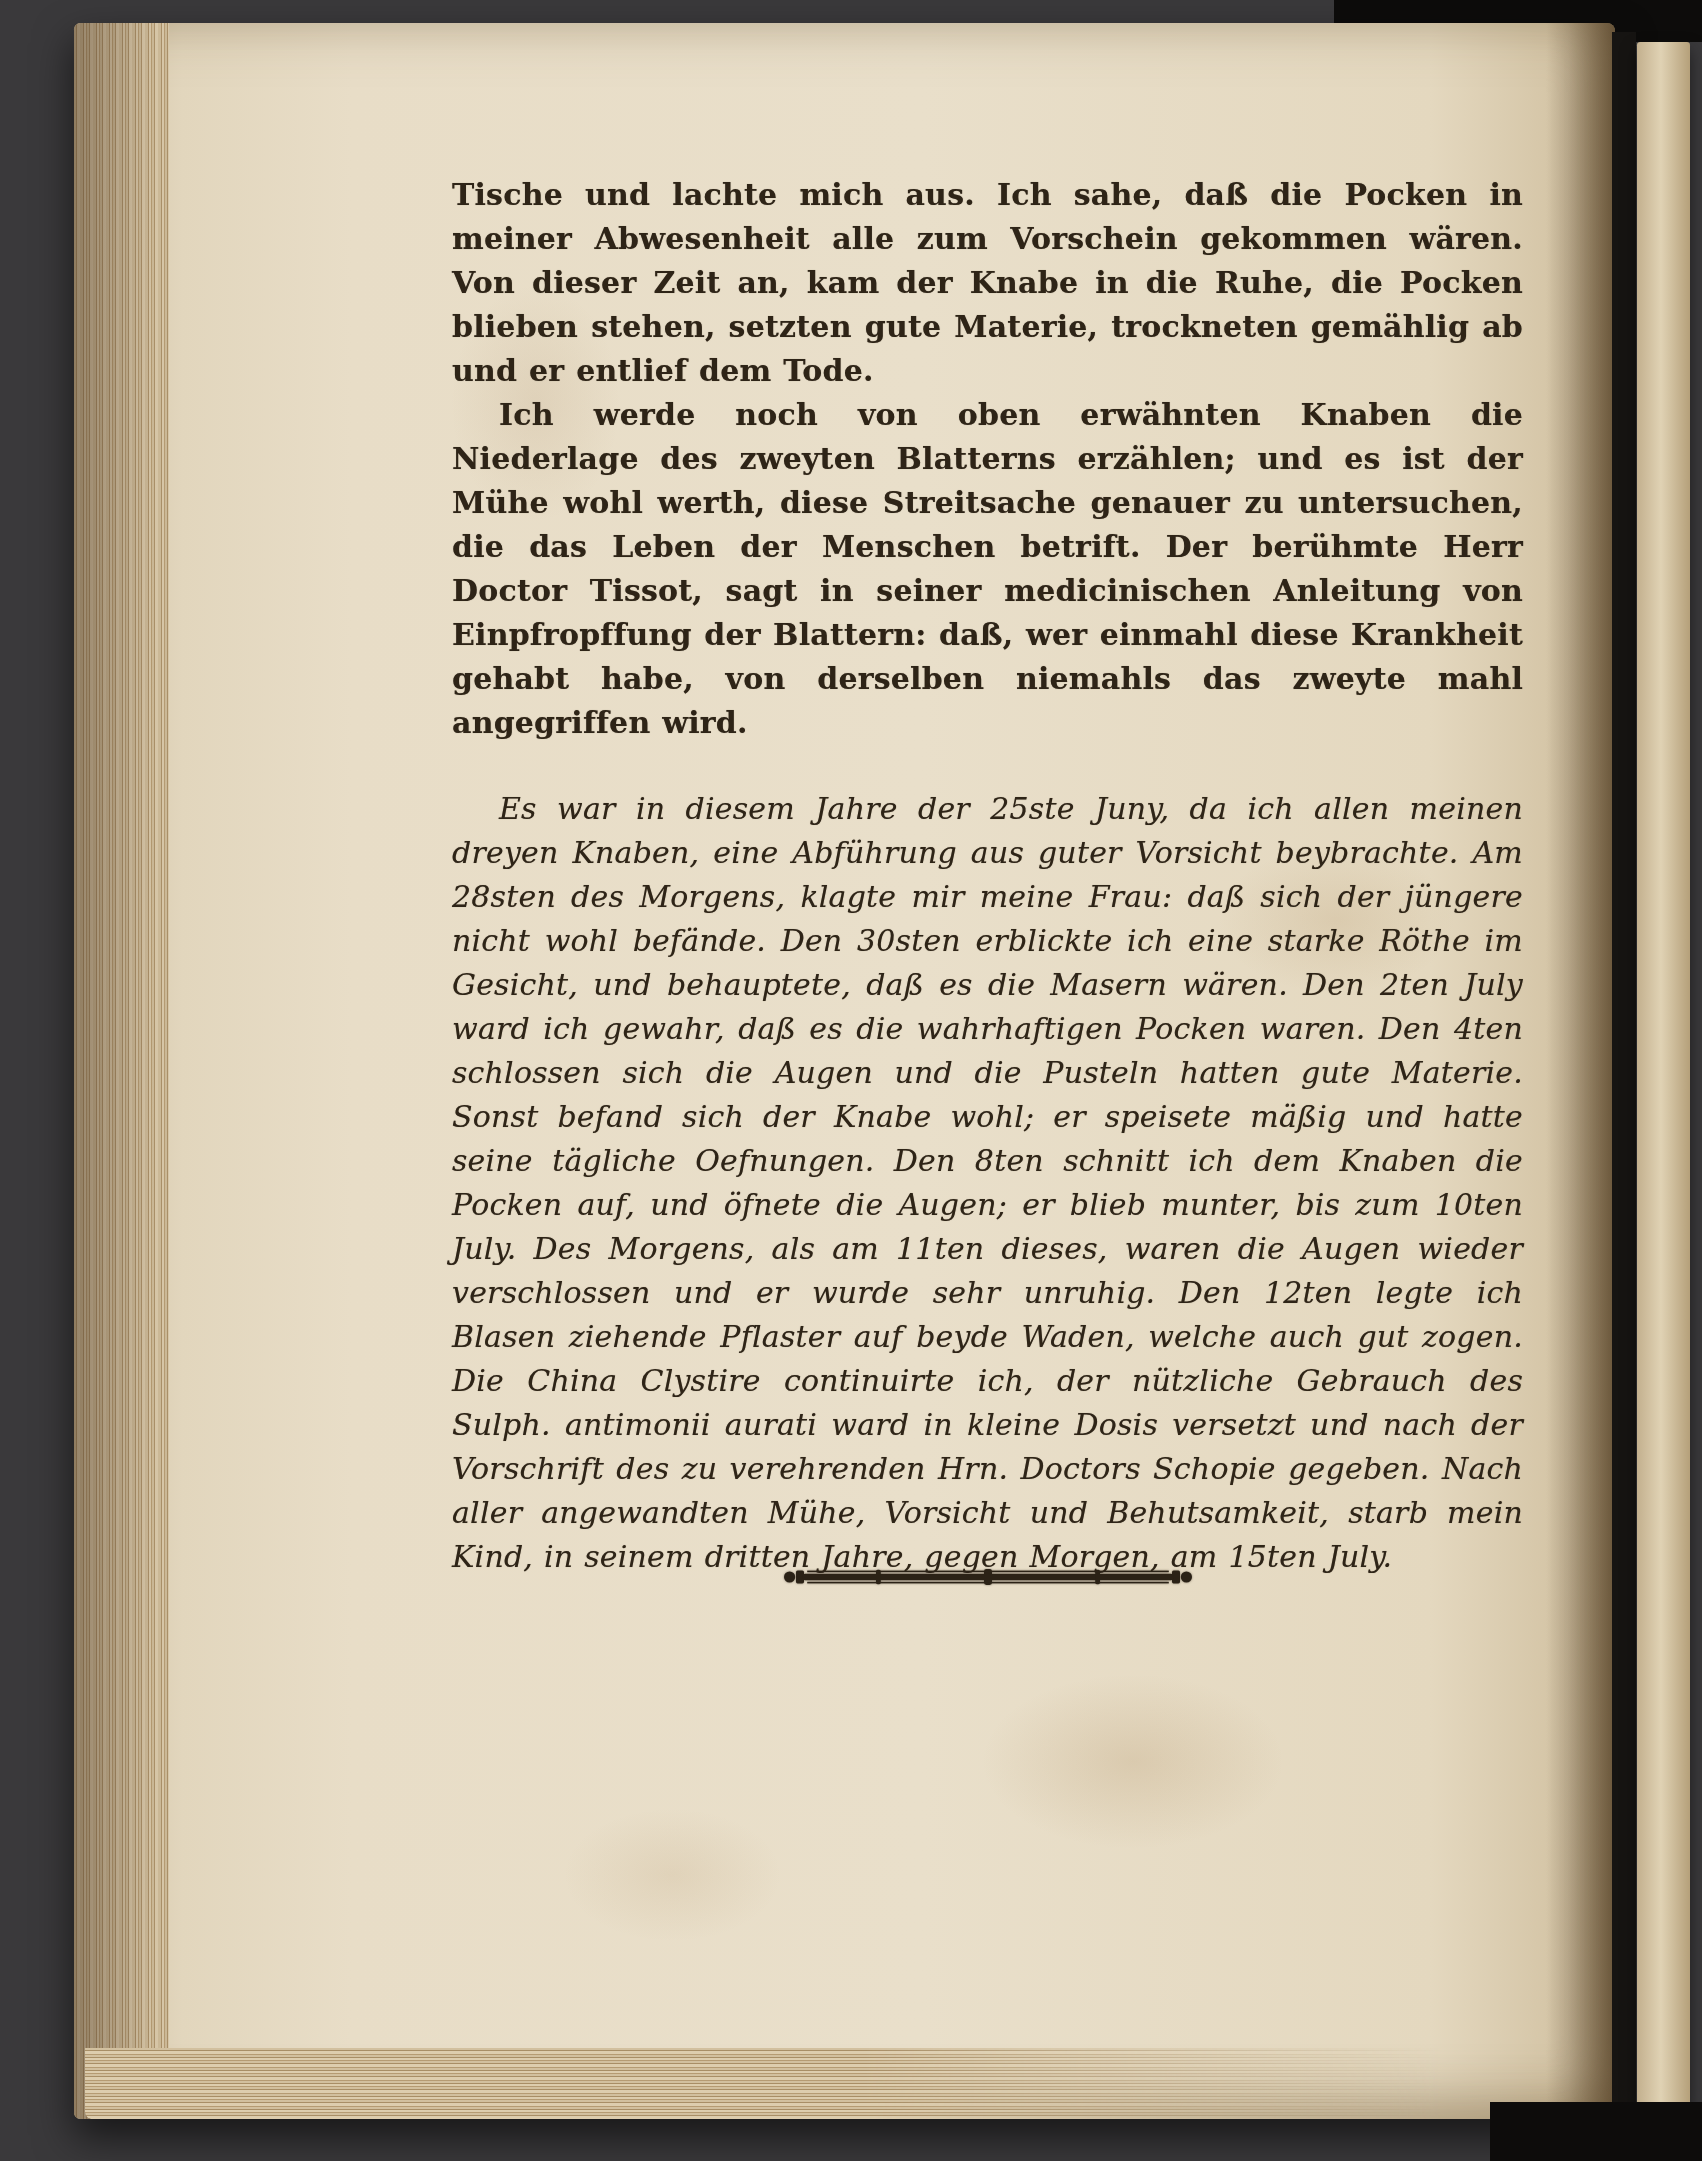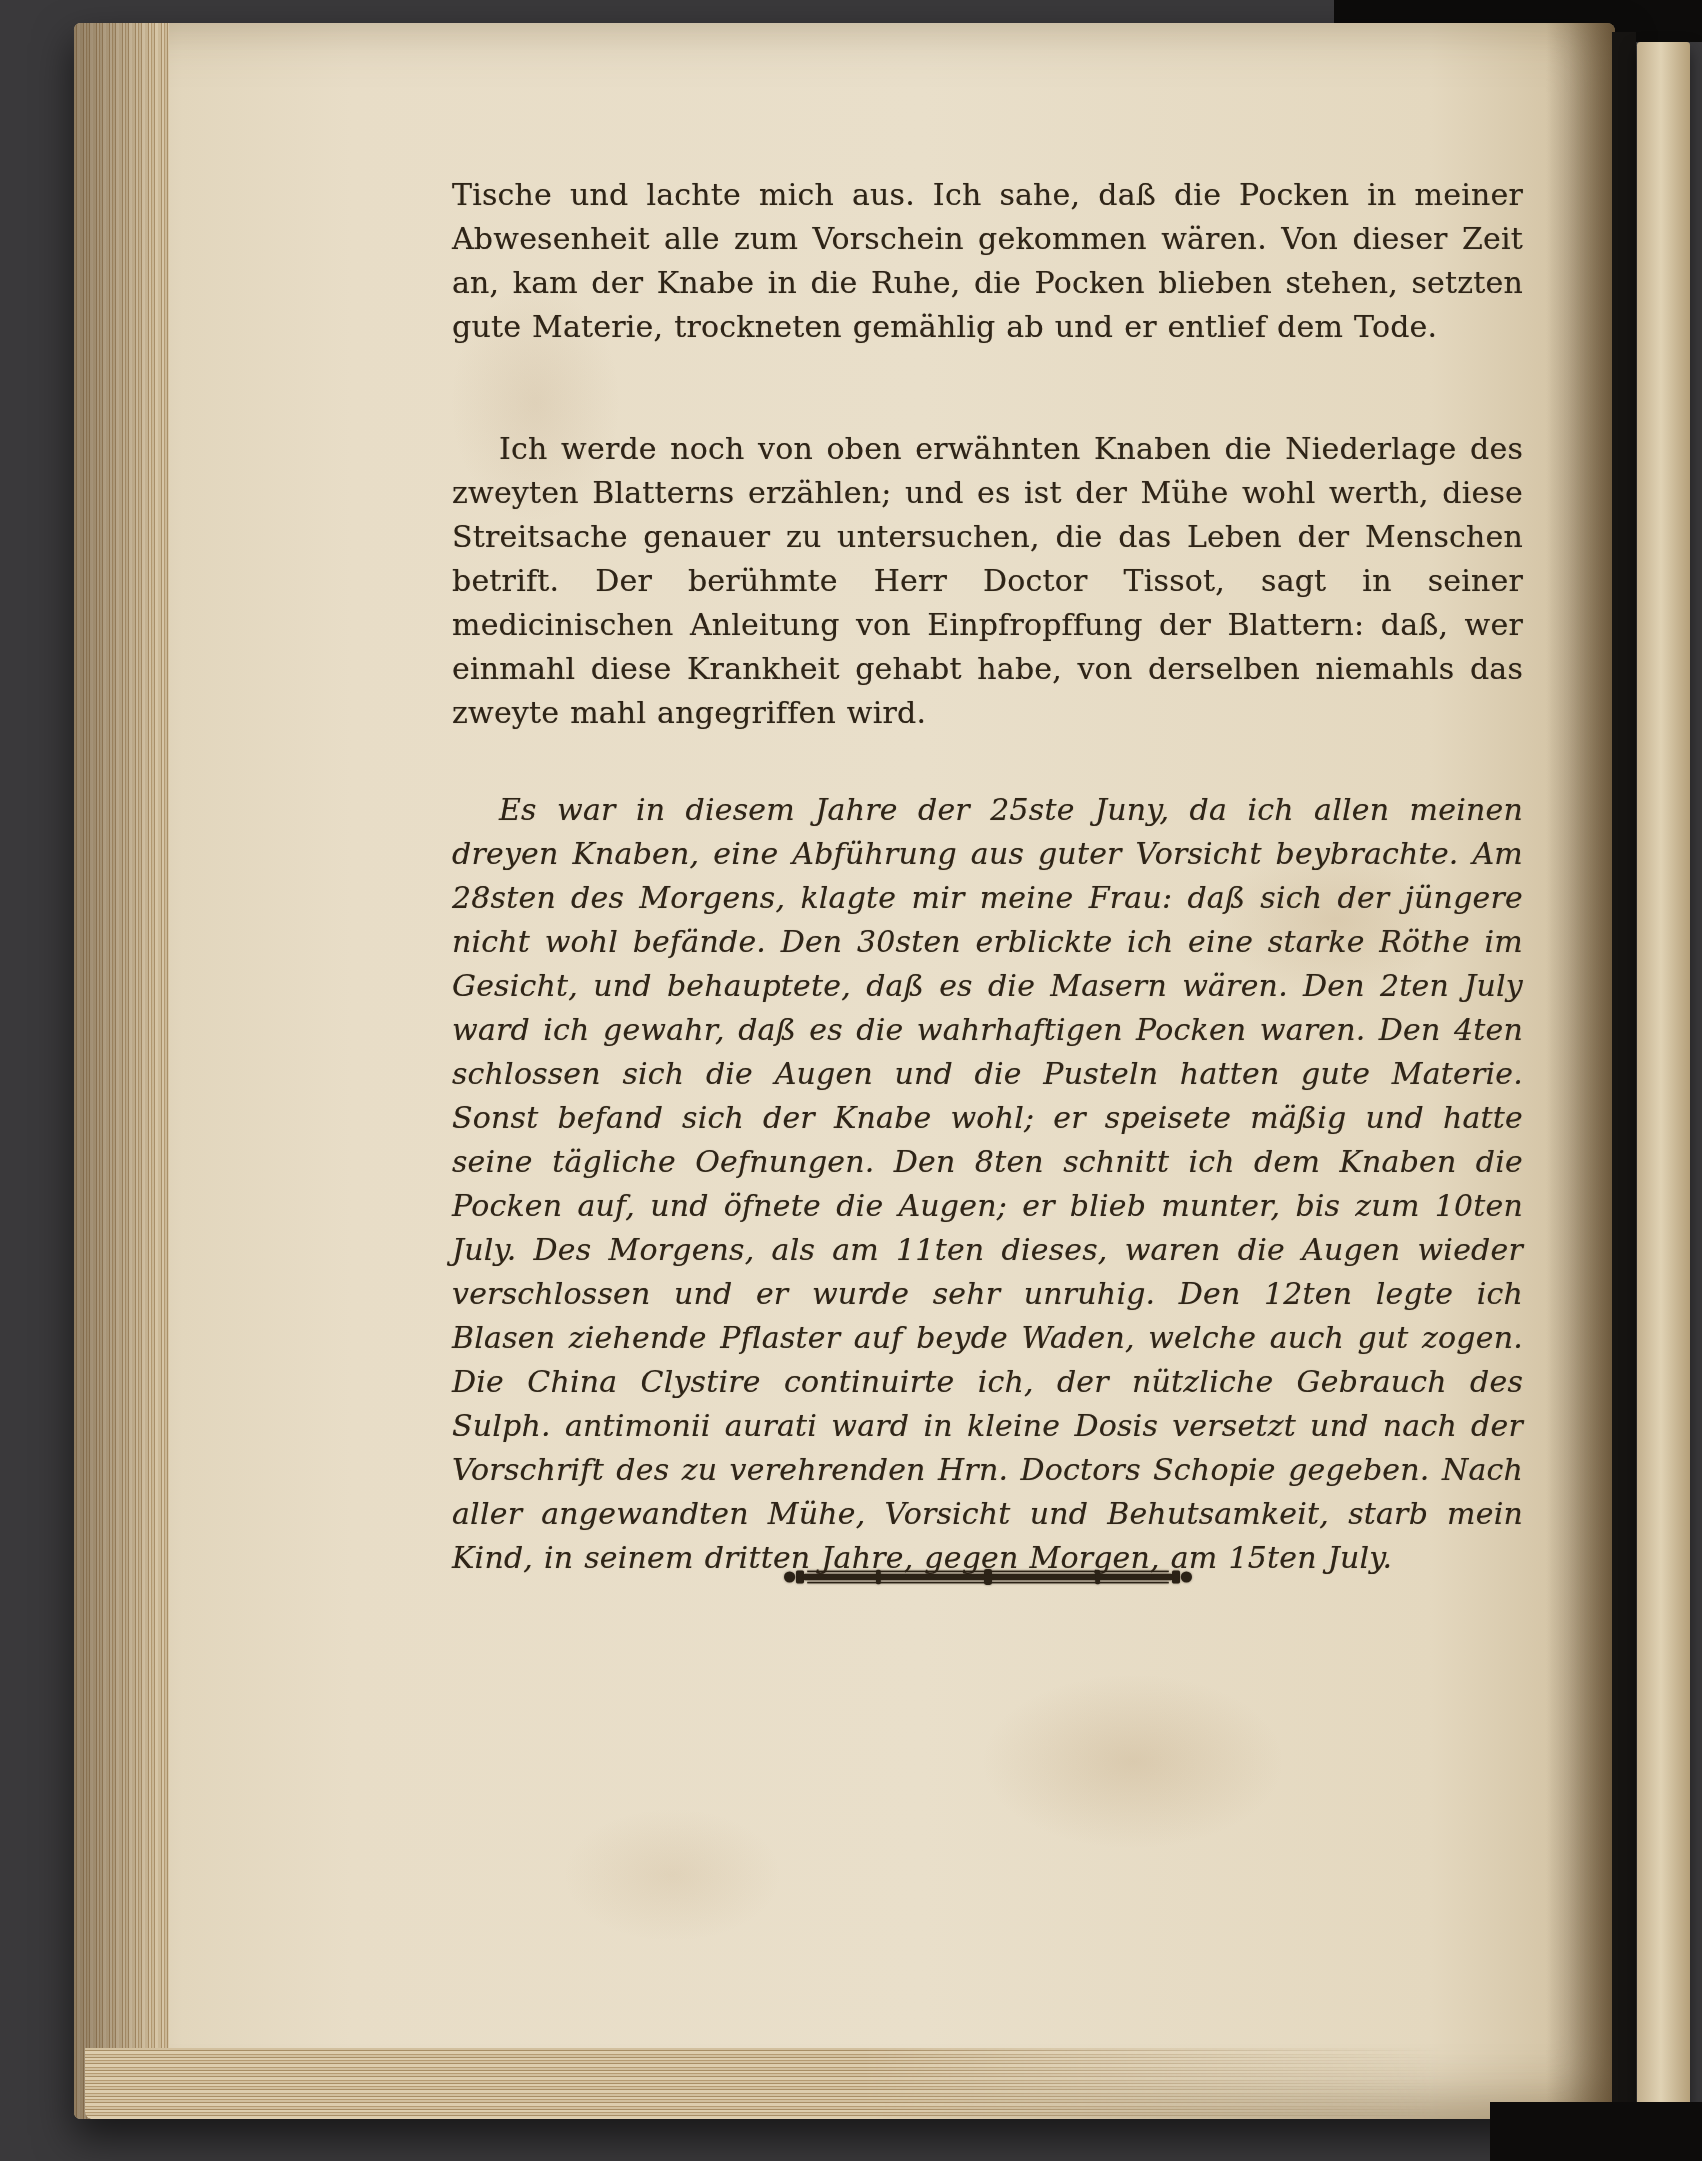--- a/index.html
+++ b/index.html
@@ -89,22 +89,22 @@
   .text-block p{
     margin:0;
     font-size:30px;
     line-height:44px;
     text-align:justify;
     text-align-last:left;
     letter-spacing:0.2px;
     word-spacing:1.2px;
     text-shadow:0 0 0.8px rgba(46,36,23,.45);
   }
-  .text-block p.para-1{margin-bottom:78px;}
-  .text-block p.para-2{text-indent:47px;margin-bottom:53px;}
+  .text-block p.para-1{font-weight:bold;}
+  .text-block p.para-2{text-indent:47px;margin-bottom:42px;font-weight:bold;}
   .text-block p.para-3{text-indent:47px;font-style:italic;}
 
   
   .ornament-row{
     position:absolute;left:378px;top:1538px;width:1071px;
     display:flex;justify-content:center;
   }
   .ornament-row svg{color:#2b2216;filter:drop-shadow(0 0 0.8px rgba(43,34,22,.5));}
 </style>
 </head>

